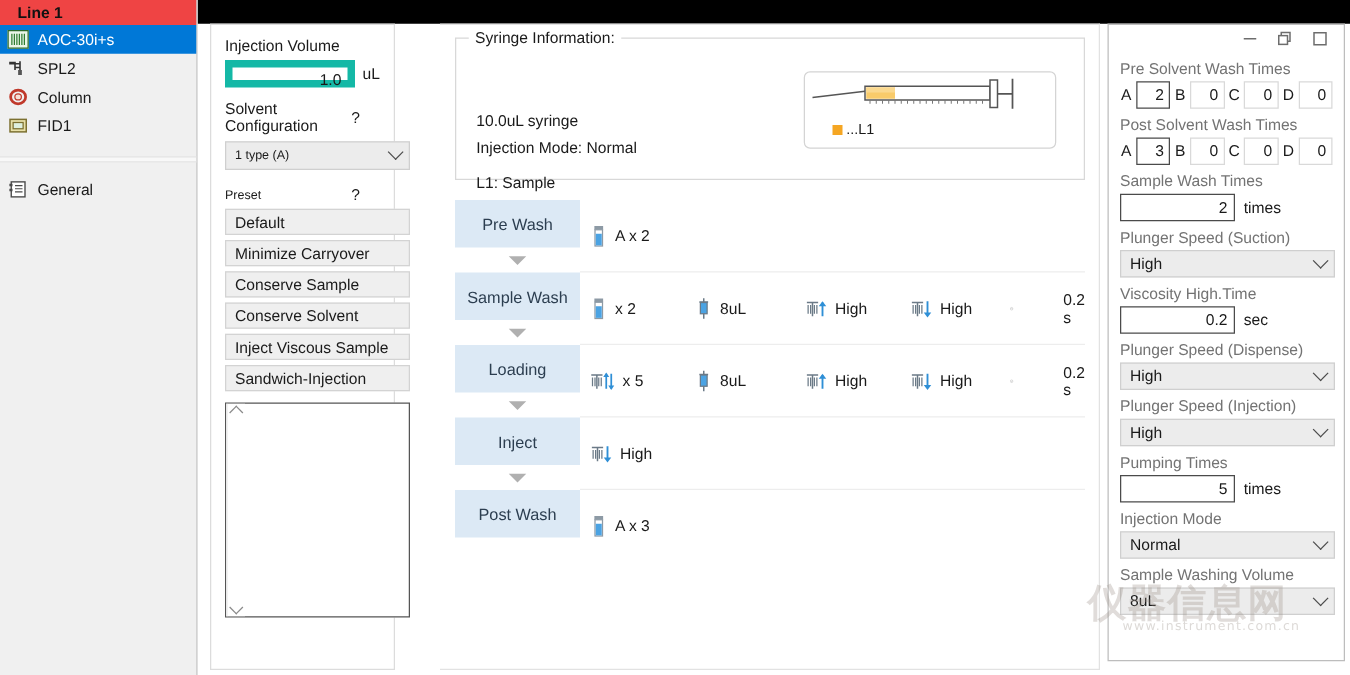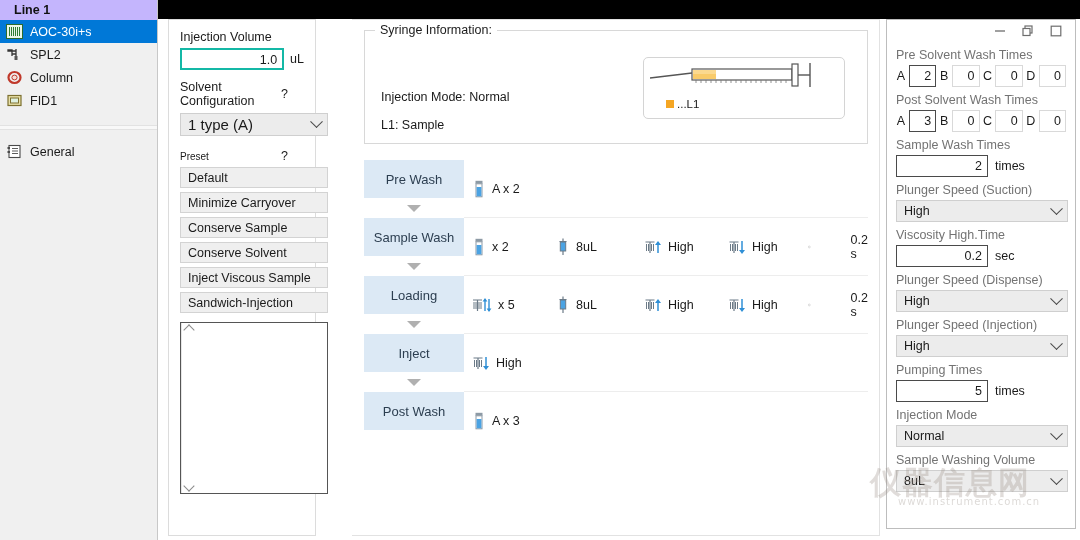--- a/index.html
+++ b/index.html
@@ -24,21 +24,21 @@
   
   .sidebar {
     position: absolute; left: 0; top: 0; width: 158px; height: 540px;
     background: #f0f0f0;
     border-right: 1px solid #c8c8c8;
   }
   .sidebar-title {
     height: 20px; line-height: 20px;
     padding-left: 14px;
     font-weight: bold; font-size: 12.5px; color: #111;
-    background: #c4b5fd;
+    background: #ef4444;
   }
   .sb-item {
     height: 23px; display: flex; align-items: center;
     padding-left: 6px; gap: 7px; cursor: default;
     font-size: 12.5px; color: #1a1a1a;
   }
   .sb-item.selected { background: #0078d7; color: #ffffff; }
   .sb-icon { width: 17px; height: 15px; flex: 0 0 17px; position: relative; }
   .sb-gap { height: 13px; background: #f0f0f0; }
   .sb-sep { height: 5px; background: #f8f8f8; border-top: 1px solid #e2e2e2; border-bottom:1px solid #e2e2e2;}
@@ -52,30 +52,30 @@
   
   .leftpanel {
     position: absolute; left: 168px; top: 19px; width: 148px; height: 517px;
     background: #ffffff; border: 1px solid #dcdcdc;
   }
   .lp-inner { padding: 10px 11px 0 11px; }
   .lbl { font-size: 12.5px; color: #1a1a1a; margin-bottom: 4px; display:block; }
   .row-h { display:flex; justify-content: space-between; align-items:center; }
   .qmark { font-size: 12.5px; color:#1a1a1a; margin-right:16px; }
   .txtbox {
-    height: 22px; border: 2px solid #14b8a6; background:#fff;
+    height: 22px; border: 6px solid #14b8a6; background:#fff;
     text-align: right; padding: 0 5px; line-height: 20px; font-size: 12.5px;
     color:#1a1a1a;
   }
   .unit { font-size: 12.5px; margin-left:6px; color:#1a1a1a; }
   .inline { display:flex; align-items:center; }
   .combo {
     height: 23px; border:1px solid #cfcfcf; background:#ececec;
     display:flex; align-items:center; justify-content:space-between;
-    padding: 0 6px 0 7px; font-size: 15px; color:#1a1a1a;
+    padding: 0 6px 0 7px; font-size: 10px; color:#1a1a1a;
   }
   .chev { width:9px; height:9px; border-right:1.4px solid #4a4a4a; border-bottom:1.4px solid #4a4a4a;
           transform: rotate(45deg) translate(-2px,-2px); }
   .preset-hdr { margin-top: 13px; display:flex; justify-content:space-between; align-items:center; }
   .preset-hdr .t { font-size: 10px; }
   .pbtn {
     height: 21px; margin-top: 4px; background:#efefef; border:1px solid #d3d3d3;
     display:flex; align-items:center; padding-left:7px; font-size:12.5px; color:#1a1a1a;
   }
   .desc-wrap {
@@ -273,20 +273,21 @@
       </div>
     </div>
   </div>
 
   <div class="main">
 
     <div class="syr-group">
       <span class="syr-legend">Syringe Information:</span>
 
       <div class="syr-lines">
+        <div>10.0uL syringe</div>
         <div class="ln2">Injection Mode:  Normal</div>
         <div class="ln3">L1: Sample</div>
       </div>
 
       <div class="syr-box">
         <svg width="200" height="34" viewBox="0 0 200 34" style="position:absolute;left:0;top:2px">
           <path d="M6 18 L48 13" stroke="#555" stroke-width="1.3" fill="none"></path>
           <rect x="48" y="9" width="100" height="11" fill="#fff" stroke="#555" stroke-width="1.2"></rect>
           <rect x="49" y="10" width="23" height="9" fill="#f9cb6a" stroke="none"></rect>
           <rect x="49" y="10" width="23" height="4" fill="#fbd98f" stroke="none"></rect>

